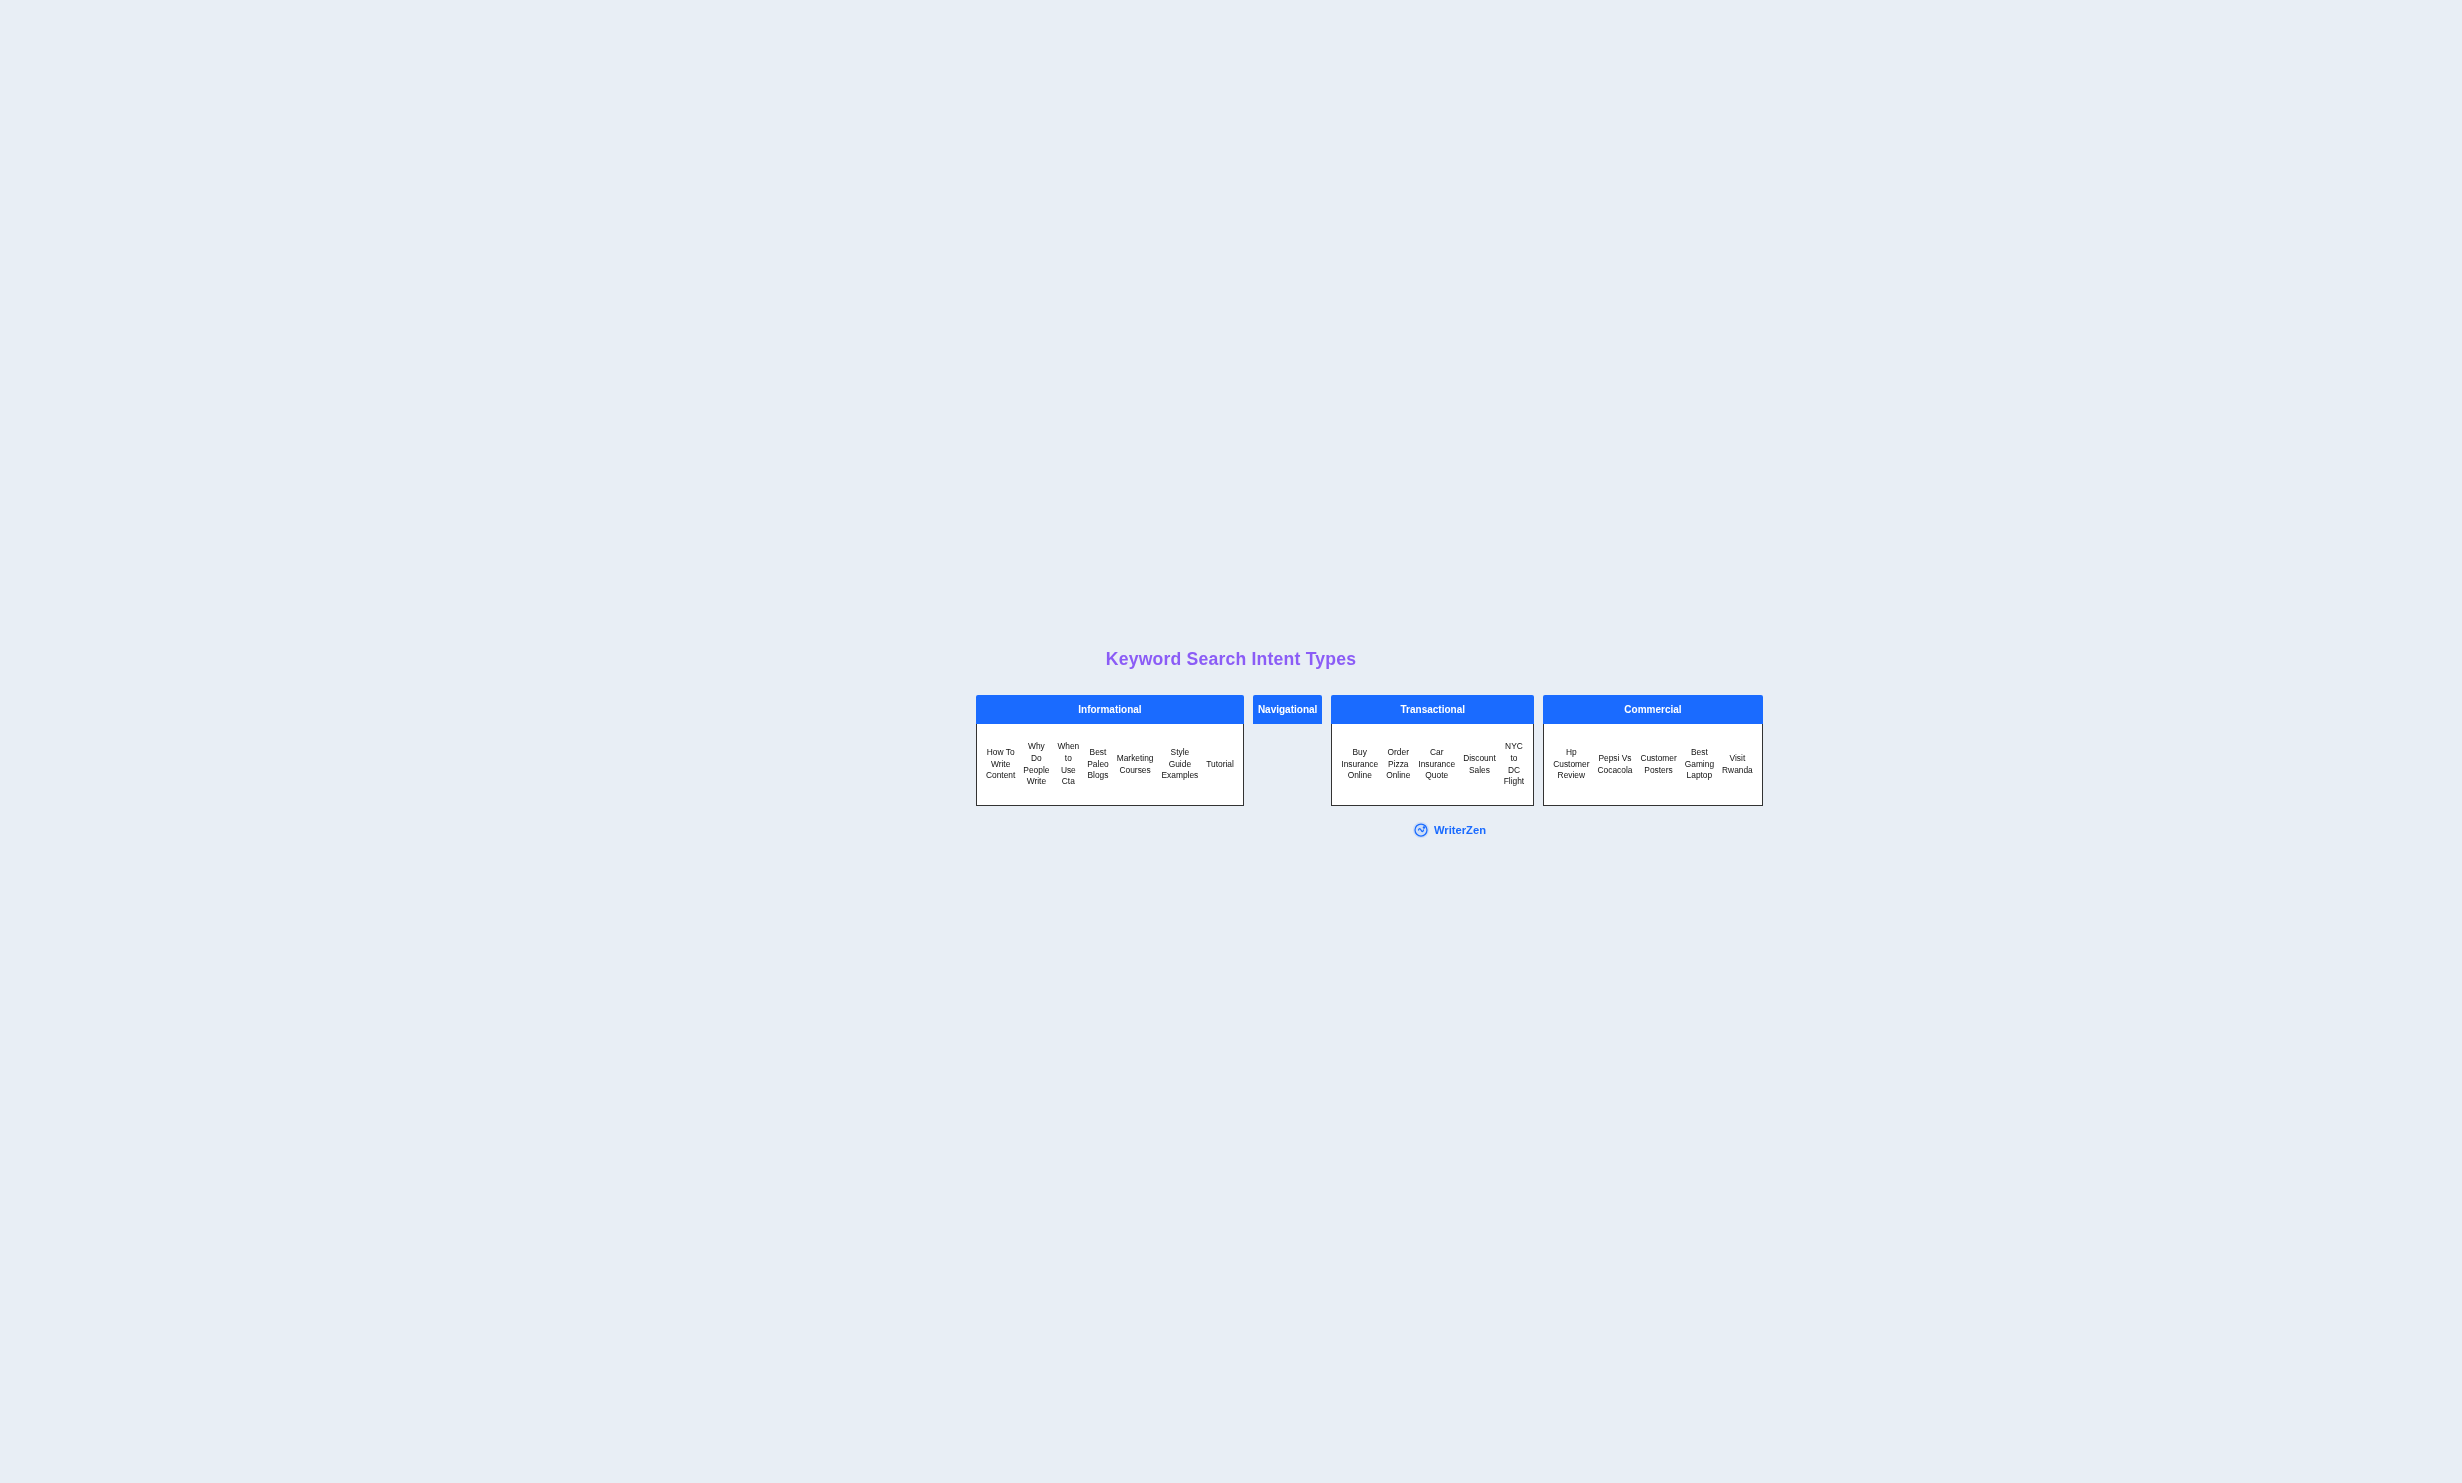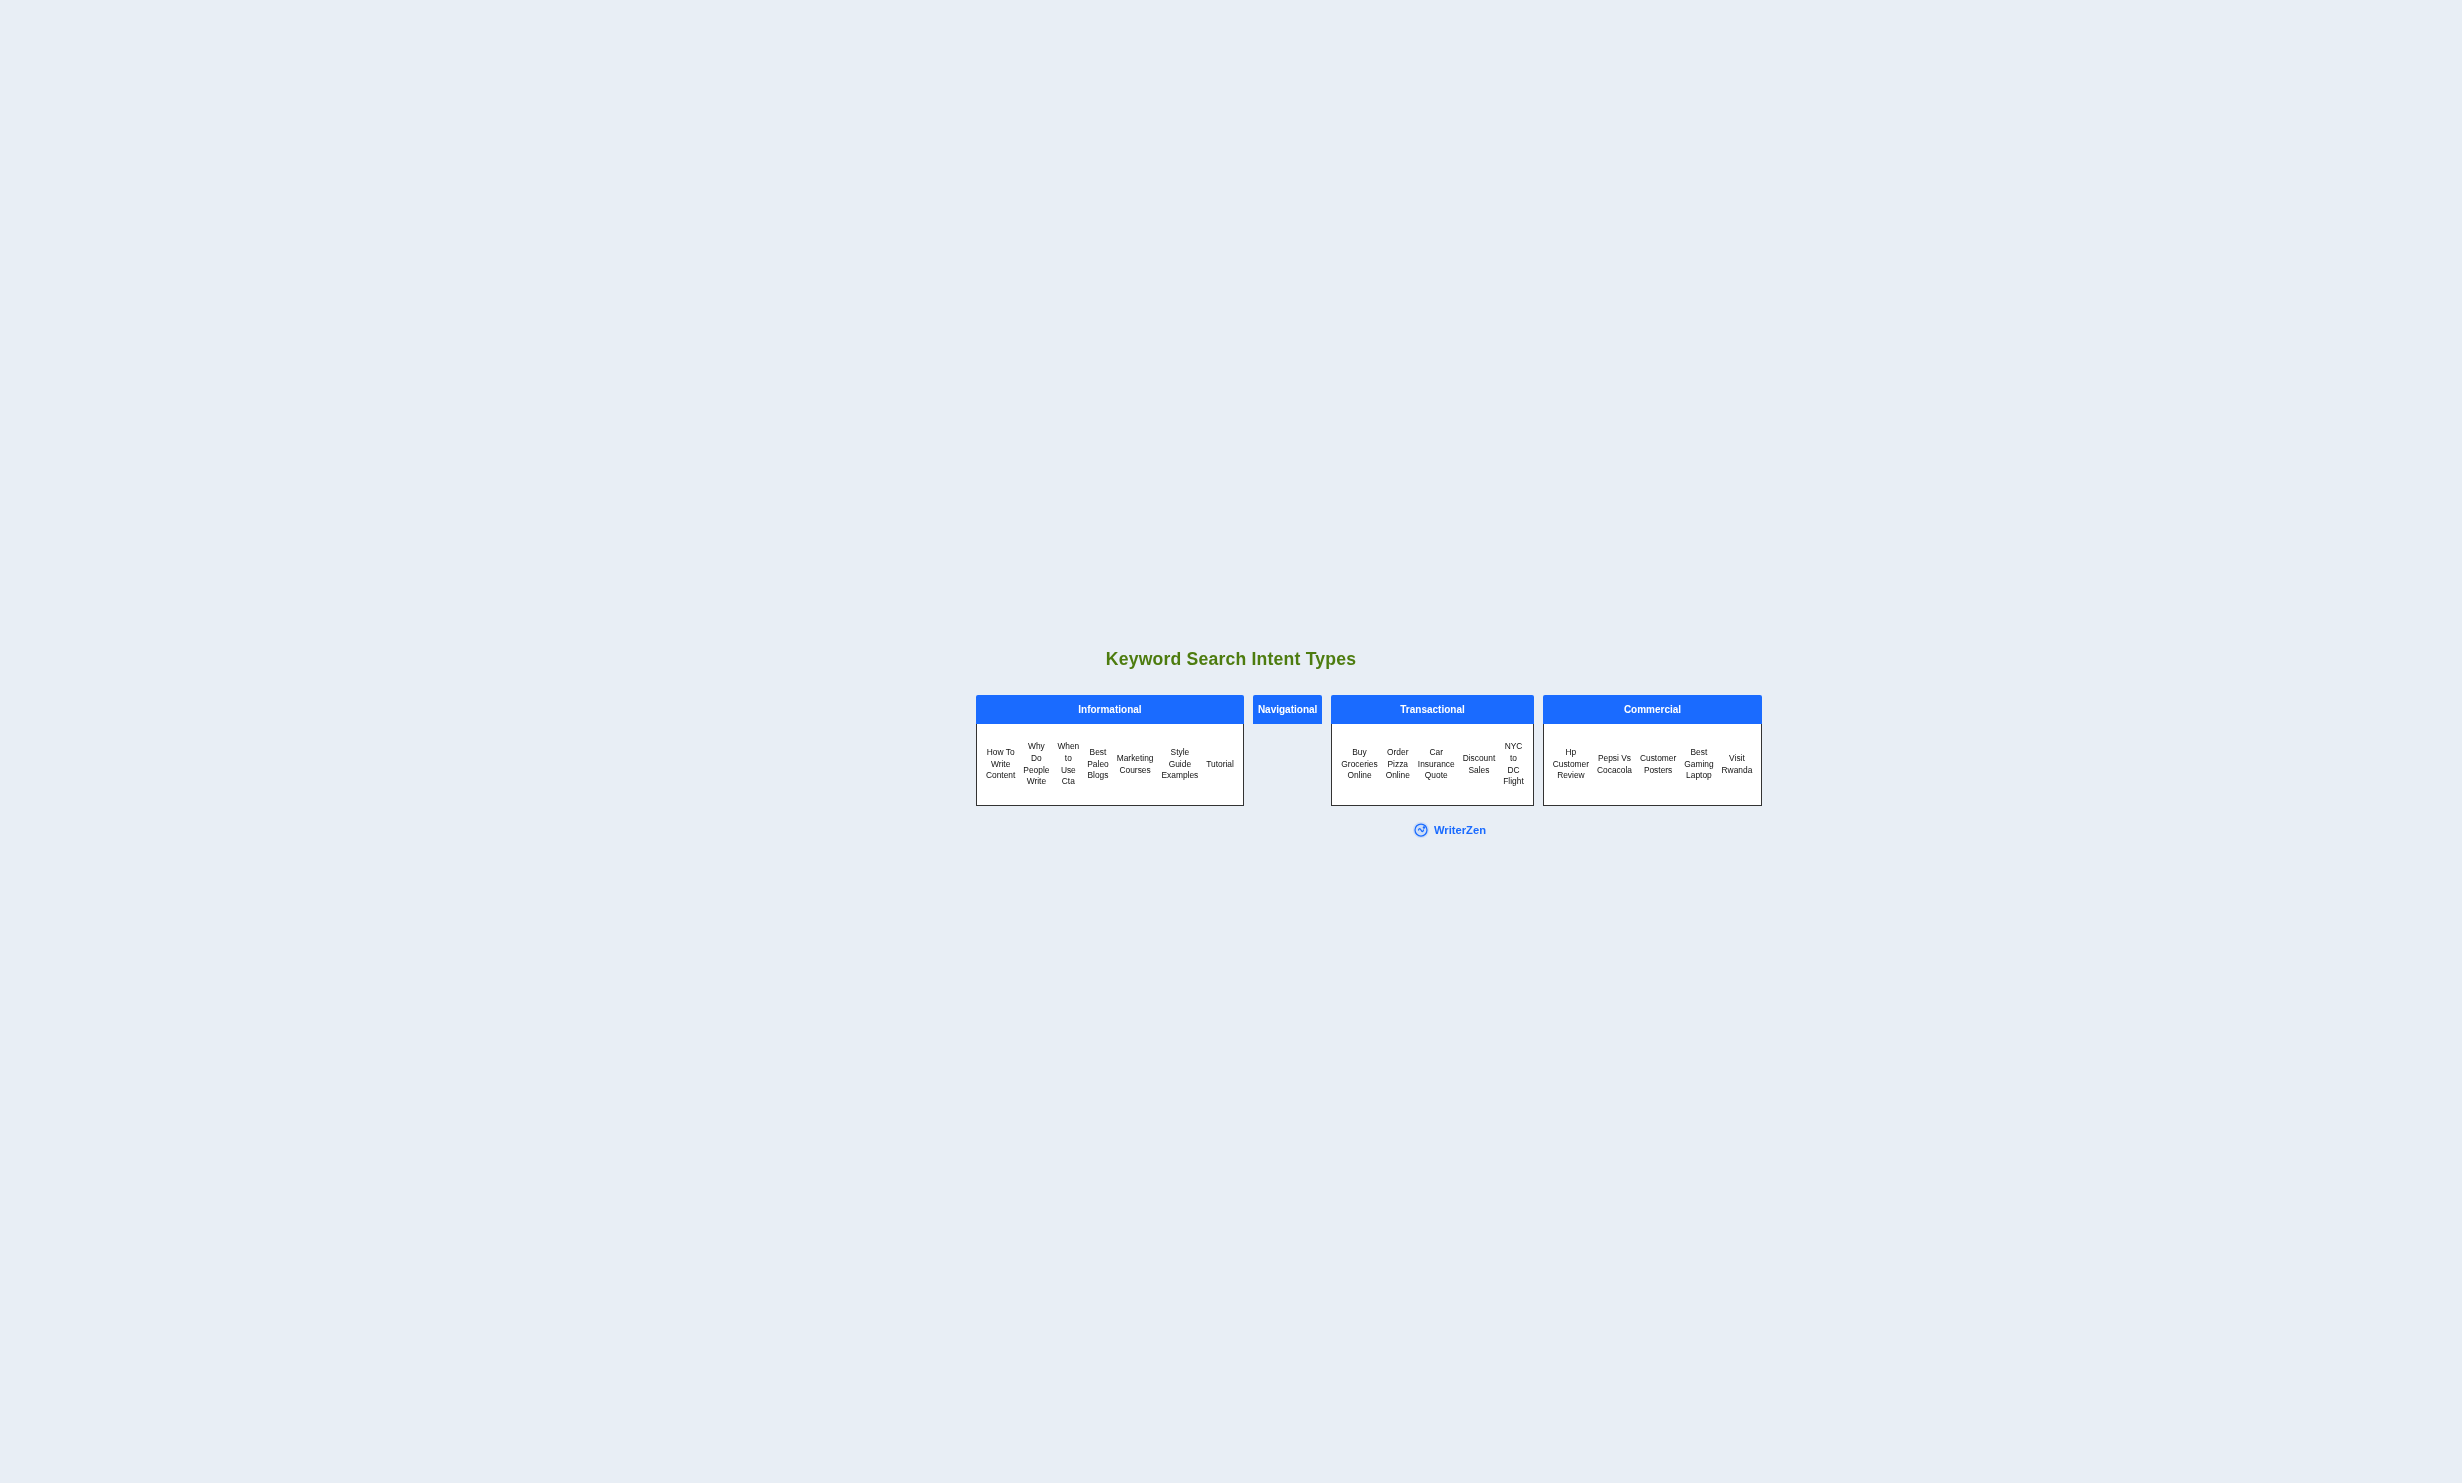--- a/index.html
+++ b/index.html
@@ -22,21 +22,21 @@
       background-color: #e8eef5;
       width: 100%;
       max-width: 550px;
       padding: 25px 20px 20px 20px;
     }
 
     .main-title {
       text-align: center;
       font-size: 2.2rem;
       font-weight: 800;
-      color: #4d7c0f;
+      color: #8b5cf6;
       margin-bottom: 25px;
       letter-spacing: 0.2px;
     }
 
     .columns {
       display: grid;
       grid-template-columns: repeat(4, 1fr);
       gap: 9px;
       margin-bottom: 15px;
     }
@@ -124,21 +124,21 @@
           <div class="column-item">Style Guide Examples</div>
           <div class="column-item">Tutorial</div>
         </div>
       </div>
       <div class="column">
         <div class="column-header">Navigational</div>
       </div>
       <div class="column">
         <div class="column-header">Transactional</div>
         <div class="column-body">
-          <div class="column-item">Buy Groceries Online</div>
+          <div class="column-item">Buy Insurance Online</div>
           <div class="column-item">Order Pizza Online</div>
           <div class="column-item">Car Insurance Quote</div>
           <div class="column-item">Discount Sales</div>
           <div class="column-item">NYC to DC Flight</div>
         </div>
       </div>
       <div class="column">
         <div class="column-header">Commercial</div>
         <div class="column-body">
           <div class="column-item">Hp Customer Review</div>

